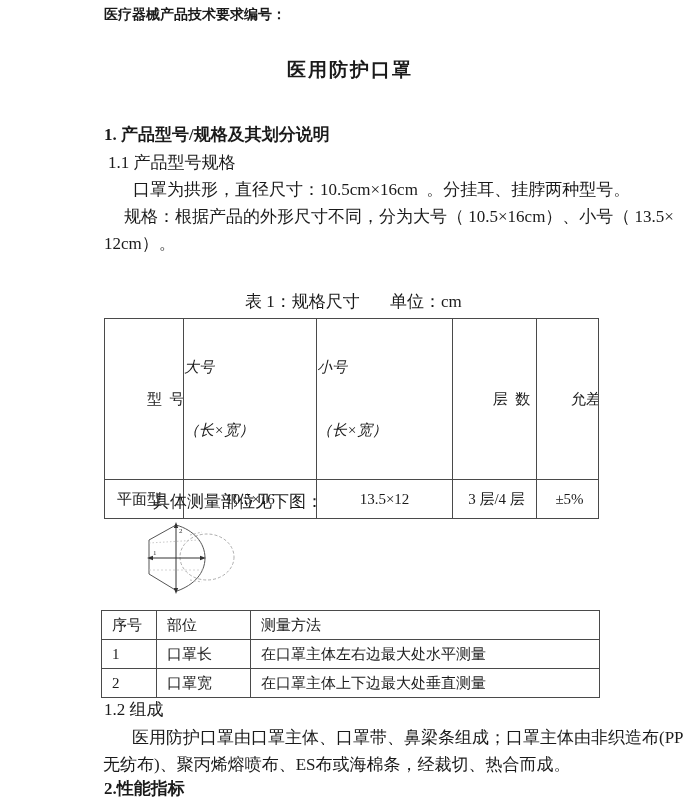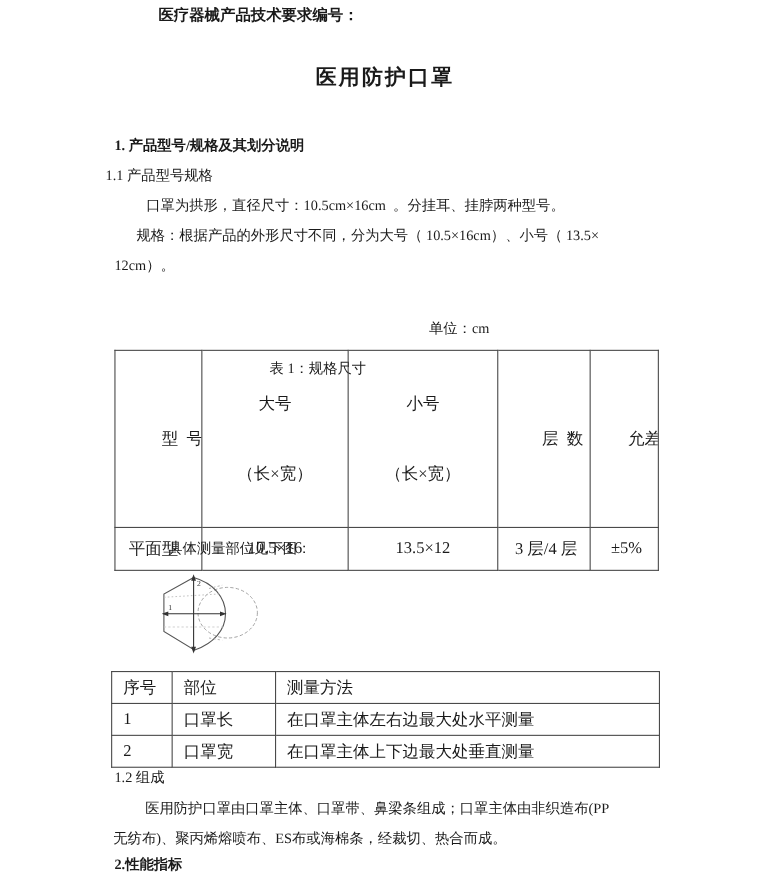--- a/index.html
+++ b/index.html
@@ -8,22 +8,22 @@
     position: relative;
     width: 700px;
     height: 801px;
     margin: 0 auto;
     background: #ffffff;
     font-family: "Liberation Serif", "DejaVu Serif", serif;
     color: #1a1a1a;
     overflow: hidden;
   }
   .abs { position: absolute; white-space: pre; line-height: 1.25; }
-  .fs14 { font-size: 14px; margin-left: 40px; }
-  .fs15 { font-size: 13px; }
+  .fs14 { font-size: 14px; }
+  .fs15 { font-size: 17px; }
   .bold { font-weight: bold; }
   .title {
     position: absolute;
     top: 57px; left: 0;
     width: 700px;
     text-align: center;
     font-size: 19px;
     font-weight: bold;
     letter-spacing: 2px;
   }
@@ -40,48 +40,48 @@
     white-space: pre;
     overflow: hidden;
   }
   
   .t1 { top: 318px; left: 104px; width: 494px; }
   .t1 .rh { height: 78px; }
   .t1 .rd { height: 39px; }
   .t1 td.pl { padding-left: 12px; text-align: left; }
   .t1 td.ctr { text-align: center; }
   .t1 td.pl8 { padding-left: 4px; text-align: center; }
-  .t1 .two-line div { text-align: center; margin: 5px 0; }
+  .t1 .two-line div { text-align: left; margin: 5px 0; font-style: italic; }
   
   .t2 { top: 610px; left: 101px; width: 498px; padding-left: 12px; }
   .t2 tr { height: 29px; }
   .t2 td { padding-left: 10px; text-align: left; }
   .diagram { position: absolute; top: 518px; left: 136px; }
 </style>
 </head>
 <body>
 
 <div class="page">
 
   <div class="abs fs14 bold" style="top:6px; left:104px;">医疗器械产品技术要求编号：</div>
 
   <div class="title">医用防护口罩</div>
 
   <div class="abs fs15 bold" style="top:124px; left:104px;">1. 产品型号/规格及其划分说明</div>
 
-  <div class="abs fs15" style="top:152px; left:96px;">1.1 产品型号规格</div>
+  <div class="abs fs15" style="top:152px; left:108px;">1.1 产品型号规格</div>
 
   <div class="abs fs15" style="top:179px; left:133px;">口罩为拱形，直径尺寸：10.5cm×16cm  。分挂耳、挂脖两种型号。</div>
 
   <div class="abs fs15" style="top:206px; left:124px;">规格：根据产品的外形尺寸不同，分为大号（ 10.5×16cm）、小号（ 13.5×</div>
 
   <div class="abs fs15" style="top:233px; left:104px;">12cm）。</div>
 
 
-  <div class="abs fs15" style="top:291px; left:245px;margin-top:36px;">表 1：规格尺寸</div>
+  <div class="abs fs15" style="top:291px; left:245px;">表 1：规格尺寸</div>
 
   <div class="abs fs15" style="top:291px; left:390px;">单位：cm</div>
 
   <table class="t1">
     <colgroup>
       <col style="width:79px">
         <col style="width:133px">
         <col style="width:136px">
       <col style="width:84px">
         <col style="width:62px">

